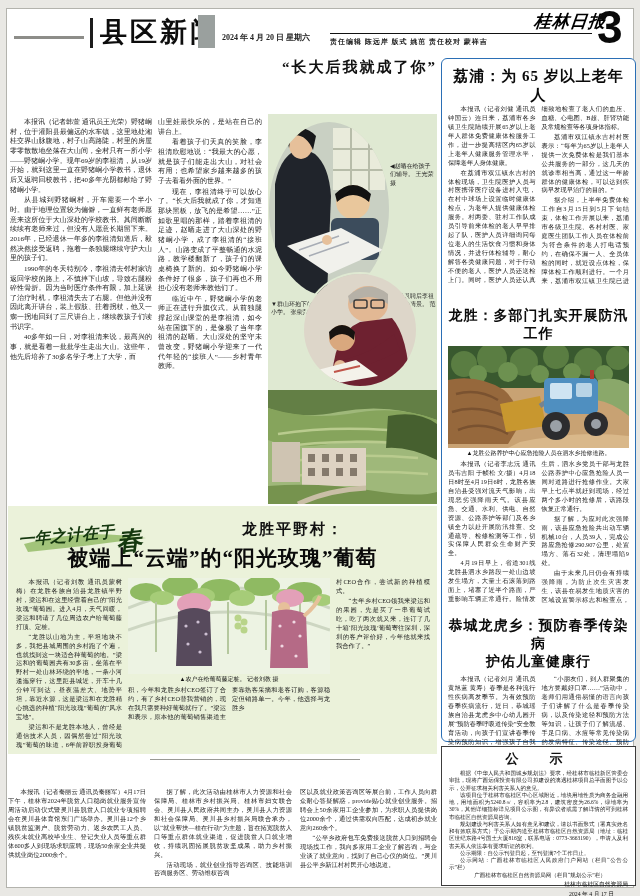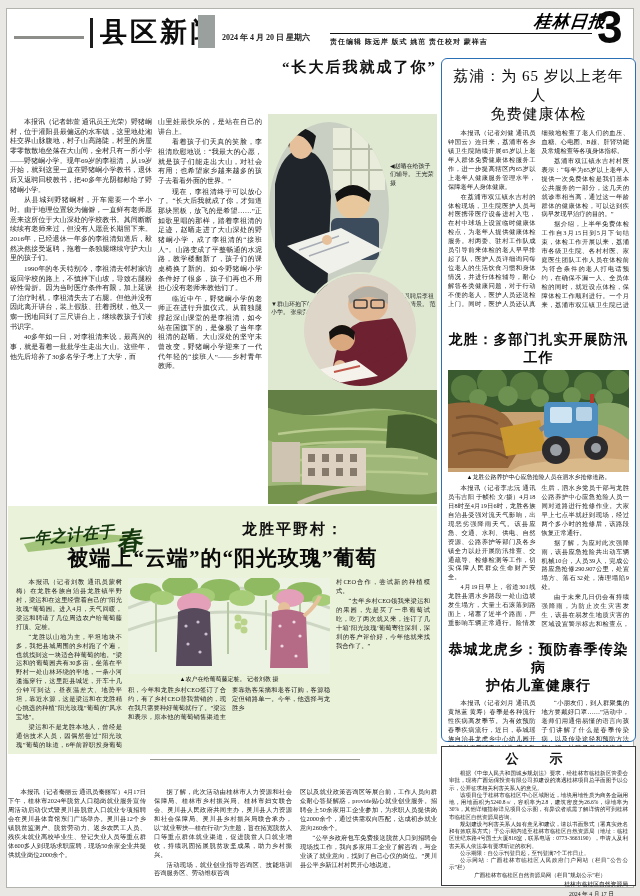--- a/index.html
+++ b/index.html
@@ -57,21 +57,21 @@
   .sp-col3{position:absolute;left:328px;top:72px;width:94px;height:170px;}
   
   .lc-rule{left:150px;top:759px;width:210px;height:1px;background:#9a9a95;}
   .lc-title{left:8px;top:763px;width:429px;text-align:center;font-size:18px;font-weight:bold;
             letter-spacing:1px;color:#070707;}
   .lc-col{top:788px;height:96px;}
   
   .right-box{left:441px;top:58px;width:193px;height:682px;border:1px solid #2b6fb5;border-radius:6px;
              background:#fff;}
   .rb-inner{position:absolute;left:6px;top:4px;width:181px;}
-  .r-title{ text-align:center;font-size:15px;font-weight:normal;letter-spacing:1px;color:#0a0a0a;}
+  .r-title{ text-align:center;font-size:15px;font-weight:bold;letter-spacing:1px;color:#0a0a0a;}
   .r-title2{text-align:center;font-size:14px;font-weight:bold;letter-spacing:1px;color:#0a0a0a;}
   .r-photo{width:181px;height:102px;overflow:hidden;margin:3px 0 1px;}
   .r-cap{text-align:center;font-size:6px;margin:0 0 2px;}
   .notice-box{left:441px;top:746px;width:193px;height:138px;border:1px solid #3c3c3c;background:#fff;}
   .nt-inner{position:absolute;left:7px;top:3px;width:179px;}
   .nt-title{text-align:center;font-size:13px;font-weight:bold;letter-spacing:9px;margin-bottom:2px;}
   .nt{font-size:5.5px;line-height:1.32;text-align:justify;text-indent:2em;margin:0;color:#1c1c1c;}
   .nt-sign{font-size:5.8px;text-align:right;margin-top:1px;}
   svg{display:block;}
 </style>
@@ -252,21 +252,20 @@
     <p class="bt">活动现场，就业创业指导咨询区、技能培训咨询服务区、劳动维权咨询</p>
   </div>
   <div class="abs lc-col clip small" style="left:300px;width:137px">
     <p class="bt" style="text-indent:0">区以及就业政策咨询区等展台前，工作人员向群众耐心答疑解惑，provide贴心就业创业服务。招聘会上50余家用工企业参加，为求职人员提供岗位2000余个，通过供需双向匹配，达成初步就业意向260余个。</p>
     <p class="bt">“公平乡政府包车免费接送脱贫人口到招聘会现场找工作，我向多家用工企业了解咨询，与企业谈了就业意向，找到了自己心仪的岗位。”灵川县公平乡新江村村民开心地说道。</p>
   </div>
 
   <div class="abs right-box">
     <div class="rb-inner">
       <div class="r-title" style="margin-top:4px">荔浦：为 65 岁以上老年人</div>
-      <div class="r-title" style="margin-bottom:5px">免费健康体检</div>
       <div class="cols2 small" style="height:182px">
         <p class="bt">本报讯（记者刘健 通讯员钟国云）连日来，荔浦市各乡镇卫生院陆续开展65岁以上老年人群体免费健康体检服务工作，进一步提高辖区内65岁以上老年人健康服务管理水平，保障老年人身体健康。</p>
         <p class="bt">在荔浦市双江镇永吉村的体检现场，卫生院医护人员与村医携带医疗设备进村入屯，在村中球场上设置临时健康体检点，为老年人提供健康体检服务。村两委、驻村工作队成员引导前来体检的老人早早排起了队，医护人员详细询问每位老人的生活饮食习惯和身体情况，并进行体检辅导，耐心解答各类健康问题，对于行动不便的老人，医护人员还送检上门。同时，医护人员还认真细致地检查了老人们的血压、血糖、心电图、B超、肝肾功能及常规检查等各项身体指标。</p>
         <p class="bt">荔浦市双江镇永吉村村医表示：“每年为65岁以上老年人提供一次免费体检是我们基本公共服务的一部分，这几天的就诊率相当高，通过这一年龄群体的健康体检，可以达到疾病早发现早治疗的目的。”</p>
         <p class="bt">据介绍，上半年免费体检工作自3月15日到5月下旬结束，体检工作开展以来，荔浦市各级卫生院、各村村医、家庭医生团队工作人员在体检前为符合条件的老人打电话预约，在确保不漏一人、全员体检的同时，就近设点体检，保障体检工作顺利进行。一个月来，荔浦市双江镇卫生院已进社区开展体检20余次，65岁以上的老人体检1400余人次，目前已有1400余位老人体检结果录入电子健康档案，对新发现的高血压、糖尿病等慢性病患者，将纳入规范化管理，定期随访，根据个人情况作出针对性的干预方案，切实提升辖区居民的健康水平。</p>
       </div>
 
       <div class="r-title2" style="margin-top:20px">龙胜：多部门扎实开展防汛工作</div>
       <div class="r-photo">
         <svg width="181" height="102" viewBox="0 0 181 102">

